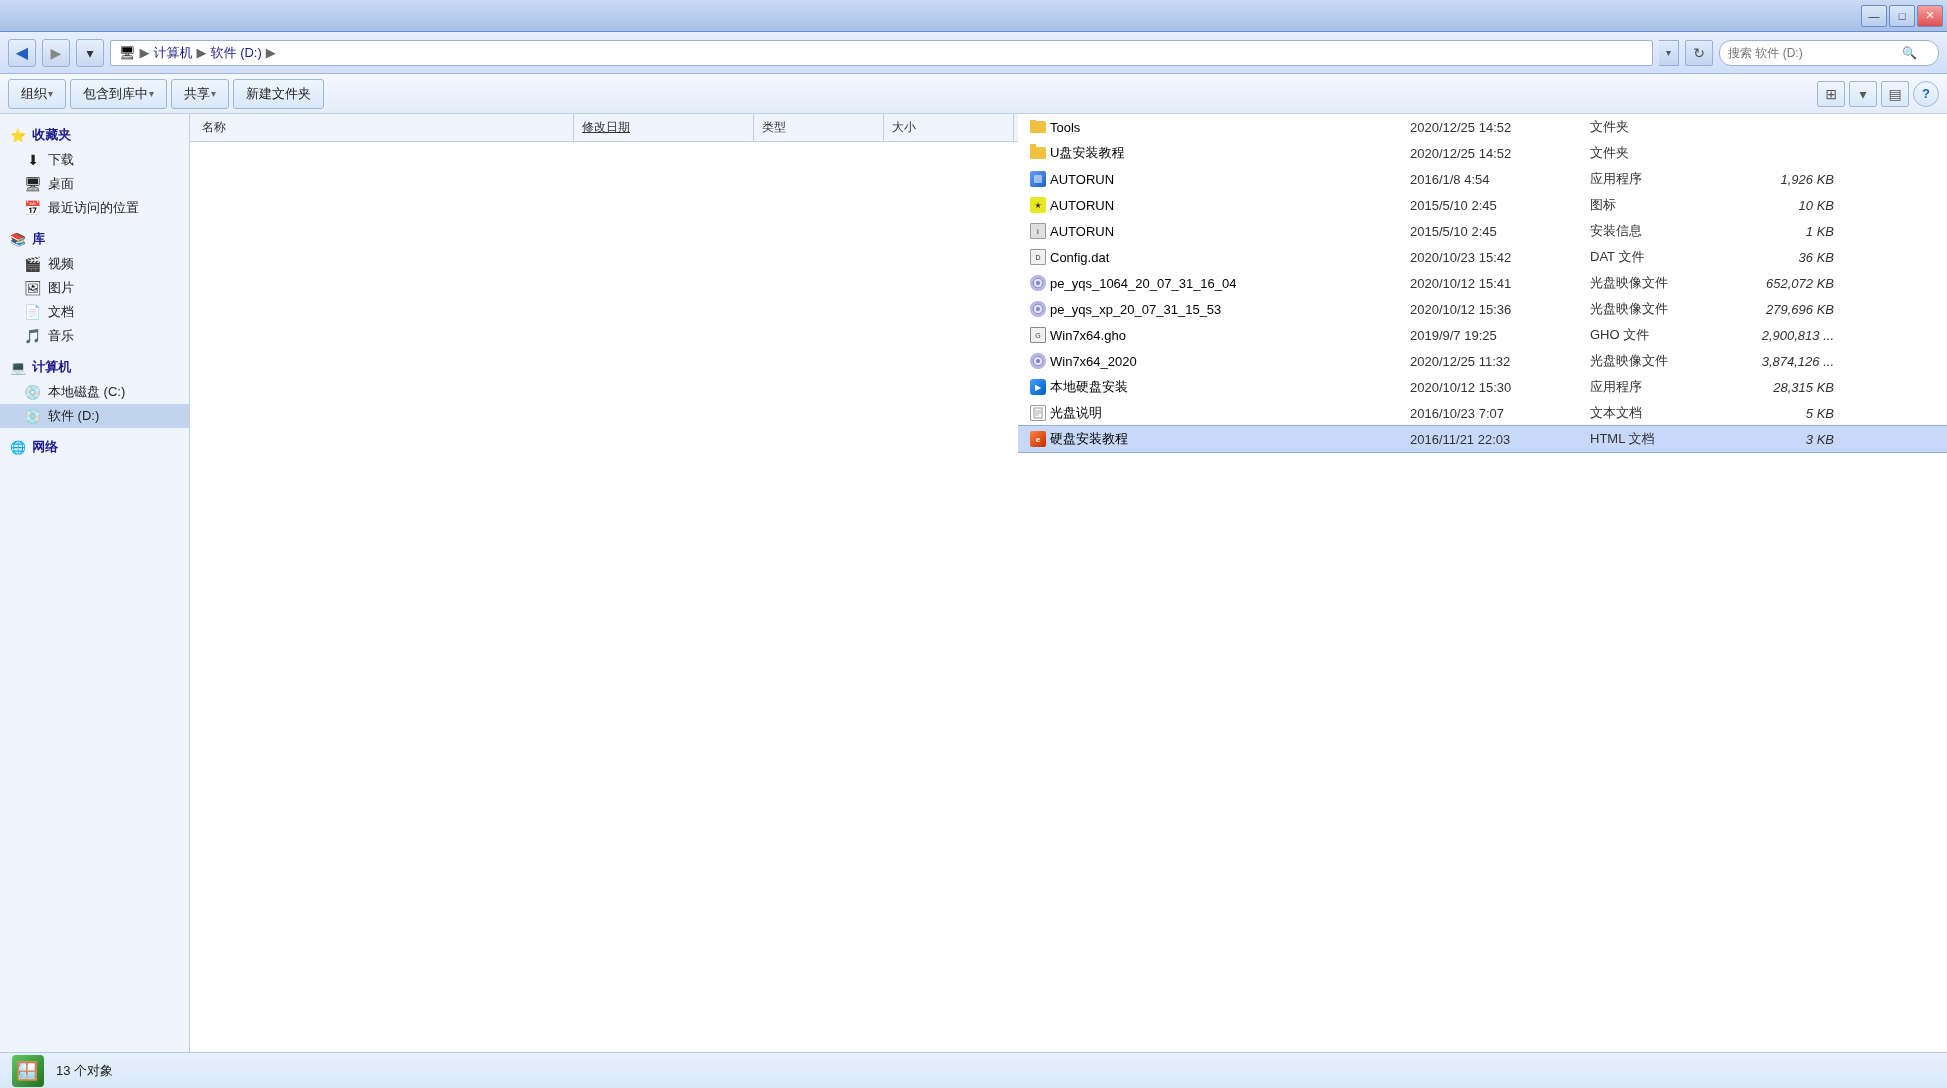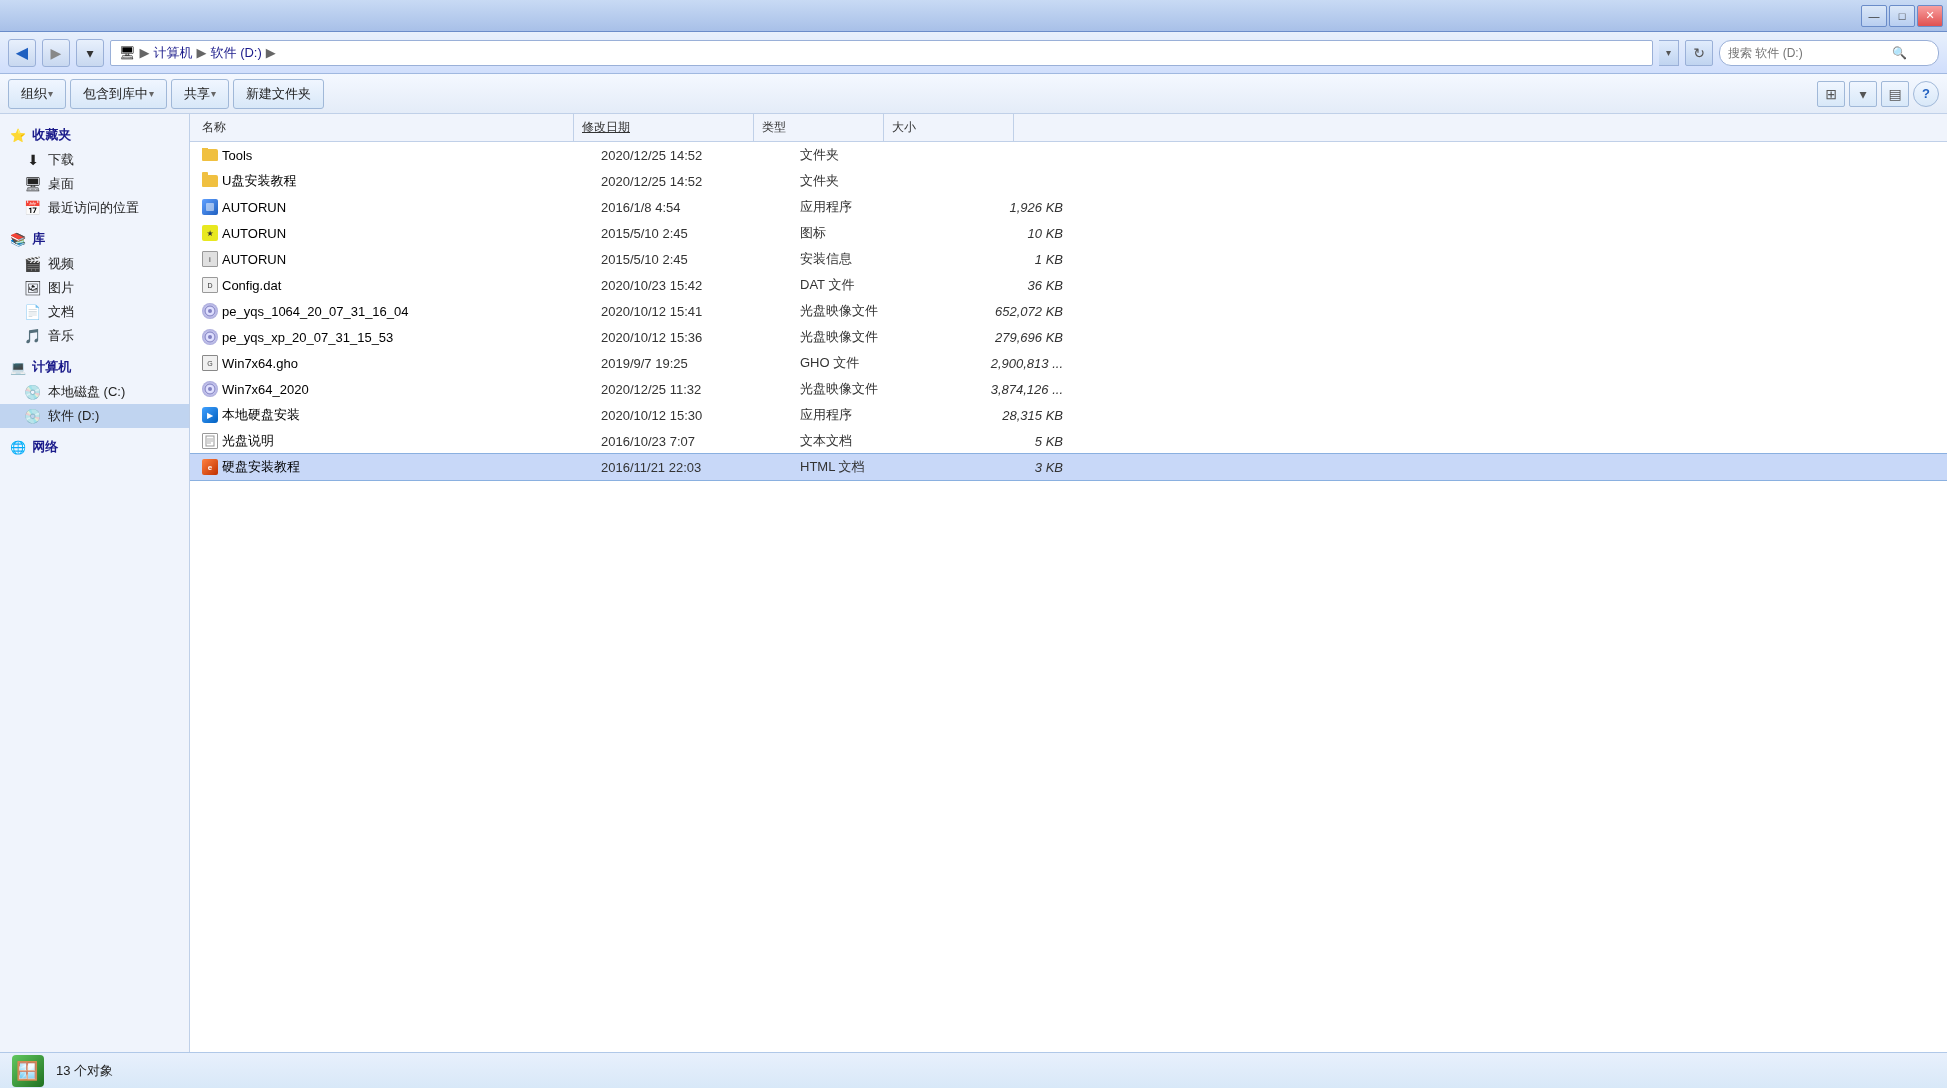--- a/index.html
+++ b/index.html
@@ -112,21 +112,21 @@
     }
     .search-box {
       width: 220px;
       height: 26px;
       background: #fff;
       border: 1px solid #9ab0d8;
       border-radius: 12px;
       display: flex;
       align-items: center;
       padding: 0 8px;
-      gap: 4px;
+      gap: 14px;
     }
     .search-input {
       border: none;
       outline: none;
       background: transparent;
       font-size: 12px;
       color: #999;
       width: 160px;
     }
     .search-icon-btn {
@@ -241,21 +241,21 @@
       display: inline-flex;
       align-items: center;
       justify-content: center;
       font-size: 14px;
     }
 
     
     .file-area {
       flex: 1;
       display: flex;
-      flex-direction: column;
+      flex-direction: row;
       background: #fff;
     }
     .column-headers {
       display: flex;
       align-items: center;
       background: #f0f4fc;
       border-bottom: 1px solid #c0d0e8;
       height: 28px;
       padding: 0 4px;
     }
@@ -278,21 +278,20 @@
     .file-list {
       flex: 1;
       overflow-y: auto;
     }
     .file-row {
       display: flex;
       align-items: center;
       height: 26px;
       padding: 8px 4px;
       cursor: pointer;
-      gap: 19px;
     }
     .file-row.selected {
       background: #c8d8f8;
       outline: 1px solid #8ab0e0;
     }
     .file-cell {
       font-size: 13px;
       padding: 0 8px;
       overflow: hidden;
       text-overflow: ellipsis;

